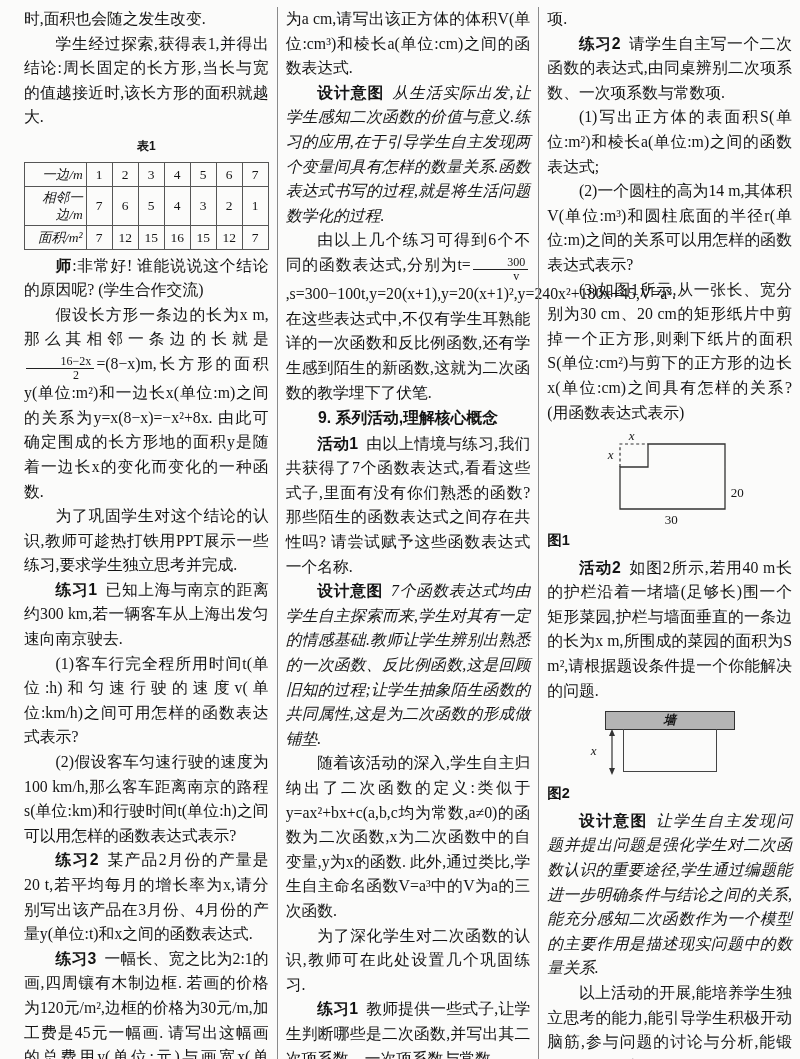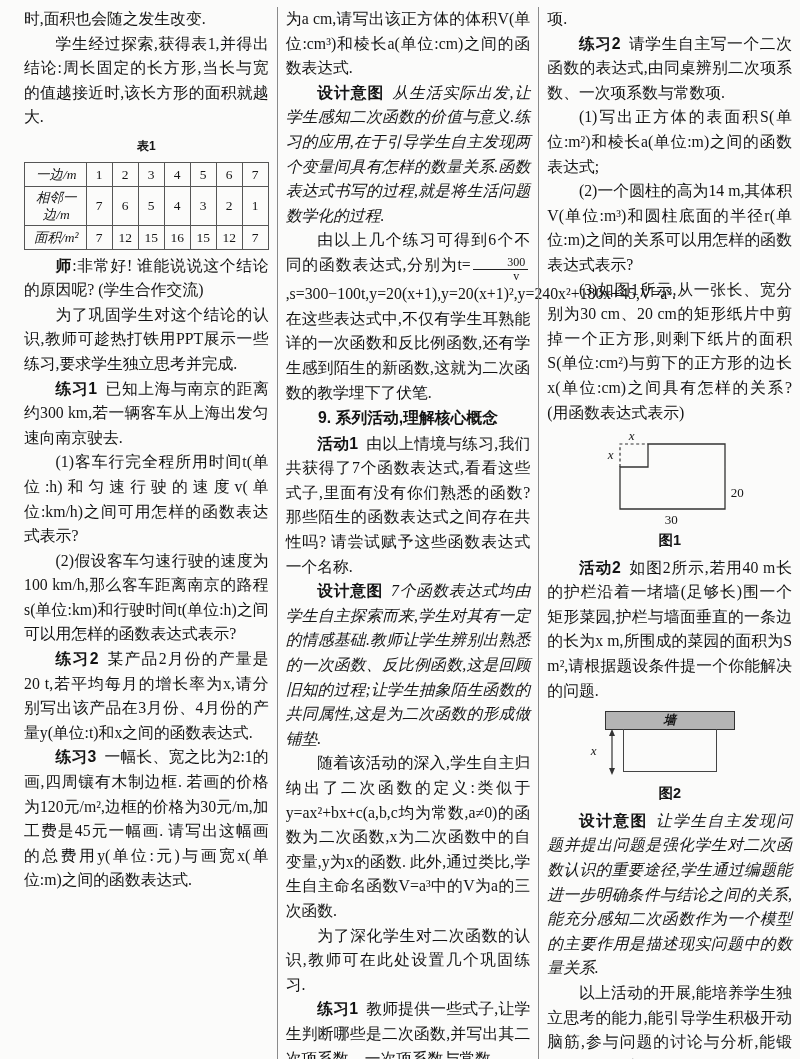--- a/index.html
+++ b/index.html
@@ -17,24 +17,24 @@
   .kai{font-style:italic;}
   .chead{font-weight:bold;font-family:"Liberation Sans","DejaVu Sans",sans-serif;text-align:center;text-indent:0;margin:1px 0;}
   
   .frac{display:inline-block;vertical-align:-0.8em;text-align:center;line-height:1.05;margin:0 2px;font-size:12px;}
   .frac .fn{display:block;border-bottom:1px solid #222;padding:0 3px;}
   .frac .fd{display:block;}
   
   .tcap{text-align:center;font-weight:bold;font-family:"Liberation Sans","DejaVu Sans",sans-serif;font-size:12px;margin:4px 0 3px;}
   table.t1{border-collapse:collapse;margin:0 auto 4px auto;font-size:13.5px;line-height:17px;}
   .t1 td{border:1px solid #555;text-align:center;padding:2px 3px;min-width:19px;height:19px;}
-  .t1 td.lbl{text-align:center;font-style:italic;width:90px;padding-left:5px;}
+  .t1 td.lbl{text-align:right;font-style:italic;width:90px;padding-left:5px;}
   
   .fig{margin:5px 0 2px;text-indent:0;}
-  .figcap{text-align:center;font-weight:bold;font-family:"Liberation Sans","DejaVu Sans",sans-serif;font-size:14.5px;margin:1px 0 3px;text-indent:0;}
+  .figcap{text-align:left;font-weight:bold;font-family:"Liberation Sans","DejaVu Sans",sans-serif;font-size:14.5px;margin:1px 0 3px;text-indent:0;}
   .fcanvas{position:relative;margin:0 auto;}
   .f1{width:190px;height:97px;}
   .f2{width:190px;height:72px;}
   .flabel{position:absolute;font-size:13px;line-height:13px;white-space:nowrap;}
   .it{font-style:italic;}
   .wall{position:absolute;left:30px;top:3px;width:128px;height:17px;background:#b4b4b4;border:1px solid #333;
         text-align:center;line-height:17px;font-size:12.5px;font-style:italic;font-weight:bold;}
   .garden{position:absolute;left:48px;top:21px;width:92px;height:42px;
           border-left:1px solid #444;border-right:1px solid #444;border-bottom:1px solid #444;}
   .arr{position:absolute;left:30px;top:21px;}
@@ -79,20 +79,21 @@
         <td>16</td>
         <td>15</td>
         <td>12</td>
         <td>7</td>
       </tr>
     </tbody>
       </table>
 
     <p class="ind"><span class="rhead" style="margin-right:0">师</span><span>:非常好! 谁能说说这个结论的原因呢? (学生合作交流)</span></p>
 
+    <p class="ind"><span>假设长方形一条边的长为x m,那么其相邻一条边的长就是</span><span class="frac"><span class="fn">16−2x</span><span class="fd">2</span></span><span>=(8−x)m,长方形的面积y(单位:m²)和一边长x(单位:m)之间的关系为y=x(8−x)=−x²+8x. 由此可确定围成的长方形地的面积y是随着一边长x的变化而变化的一种函数.</span></p>
 
     <p class="ind">为了巩固学生对这个结论的认识,教师可趁热打铁用PPT展示一些练习,要求学生独立思考并完成.</p>
 
     <p class="ind"><span class="rhead">练习1</span><span>已知上海与南京的距离约300 km,若一辆客车从上海出发匀速向南京驶去.</span></p>
     <p class="ind">(1)客车行完全程所用时间t(单位:h)和匀速行驶的速度v(单位:km/h)之间可用怎样的函数表达式表示?</p>
     <p class="ind">(2)假设客车匀速行驶的速度为100 km/h,那么客车距离南京的路程s(单位:km)和行驶时间t(单位:h)之间可以用怎样的函数表达式表示?</p>
 
     <p class="ind"><span class="rhead">练习2</span><span>某产品2月份的产量是20 t,若平均每月的增长率为x,请分别写出该产品在3月份、4月份的产量y(单位:t)和x之间的函数表达式.</span></p>
 
     <p class="ind"><span class="rhead">练习3</span><span>一幅长、宽之比为2:1的画,四周镶有木制边框. 若画的价格为120元/m²,边框的价格为30元/m,加工费是45元一幅画. 请写出这幅画的总费用y(单位:元)与画宽x(单位:m)之间的函数表达式.</span></p>

